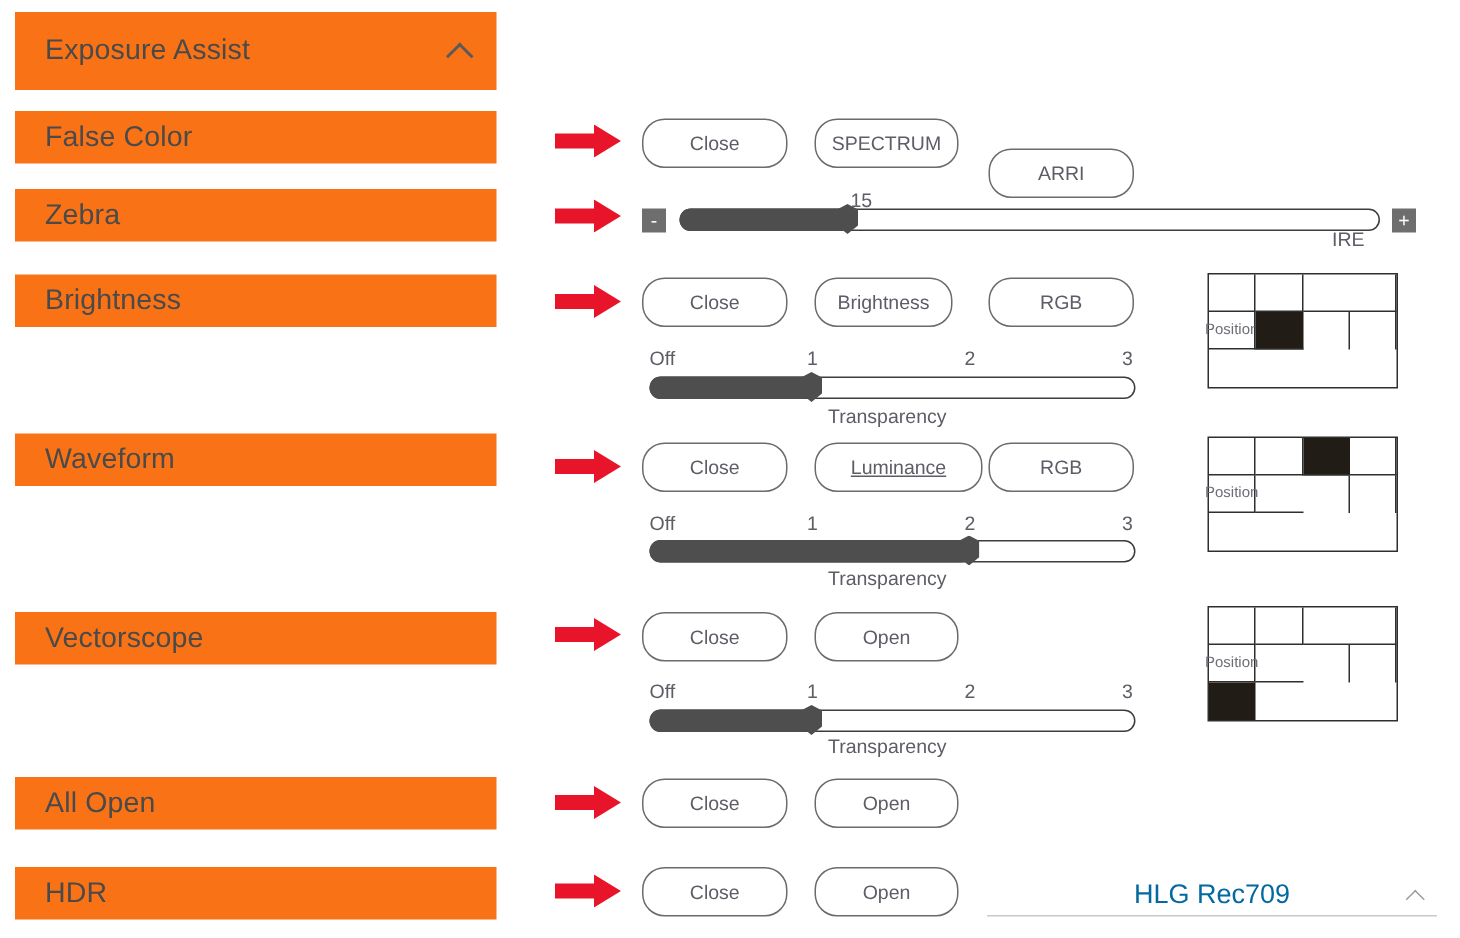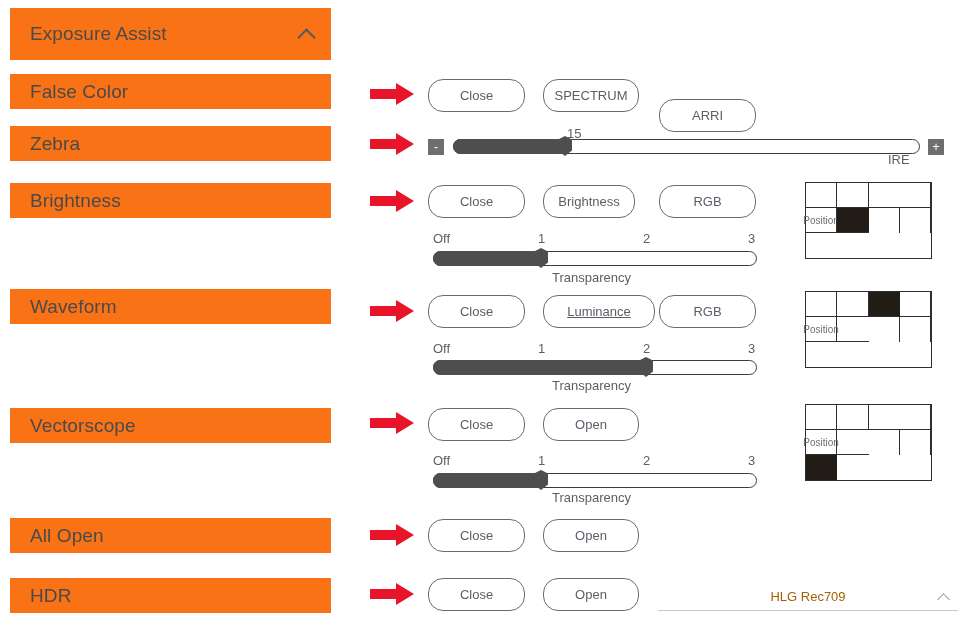--- a/index.html
+++ b/index.html
@@ -171,22 +171,22 @@
     top: 583px;
     width: 300px;
     height: 28px;
     border-bottom: 1.6px solid #c9c9c9;
     display: flex;
     align-items: center;
     justify-content: center;
     box-sizing: border-box;
   }
   .footer-label {
-    font-size: 13px;
-    color: #a16207;
+    font-size: 18px;
+    color: #0369a1;
   }
   .footer-chev {
     position: absolute;
     right: 6px;
     top: 6px;
     width: 16px;
     height: 16px;
   }
   .footer-chev::before {
     content: "";

